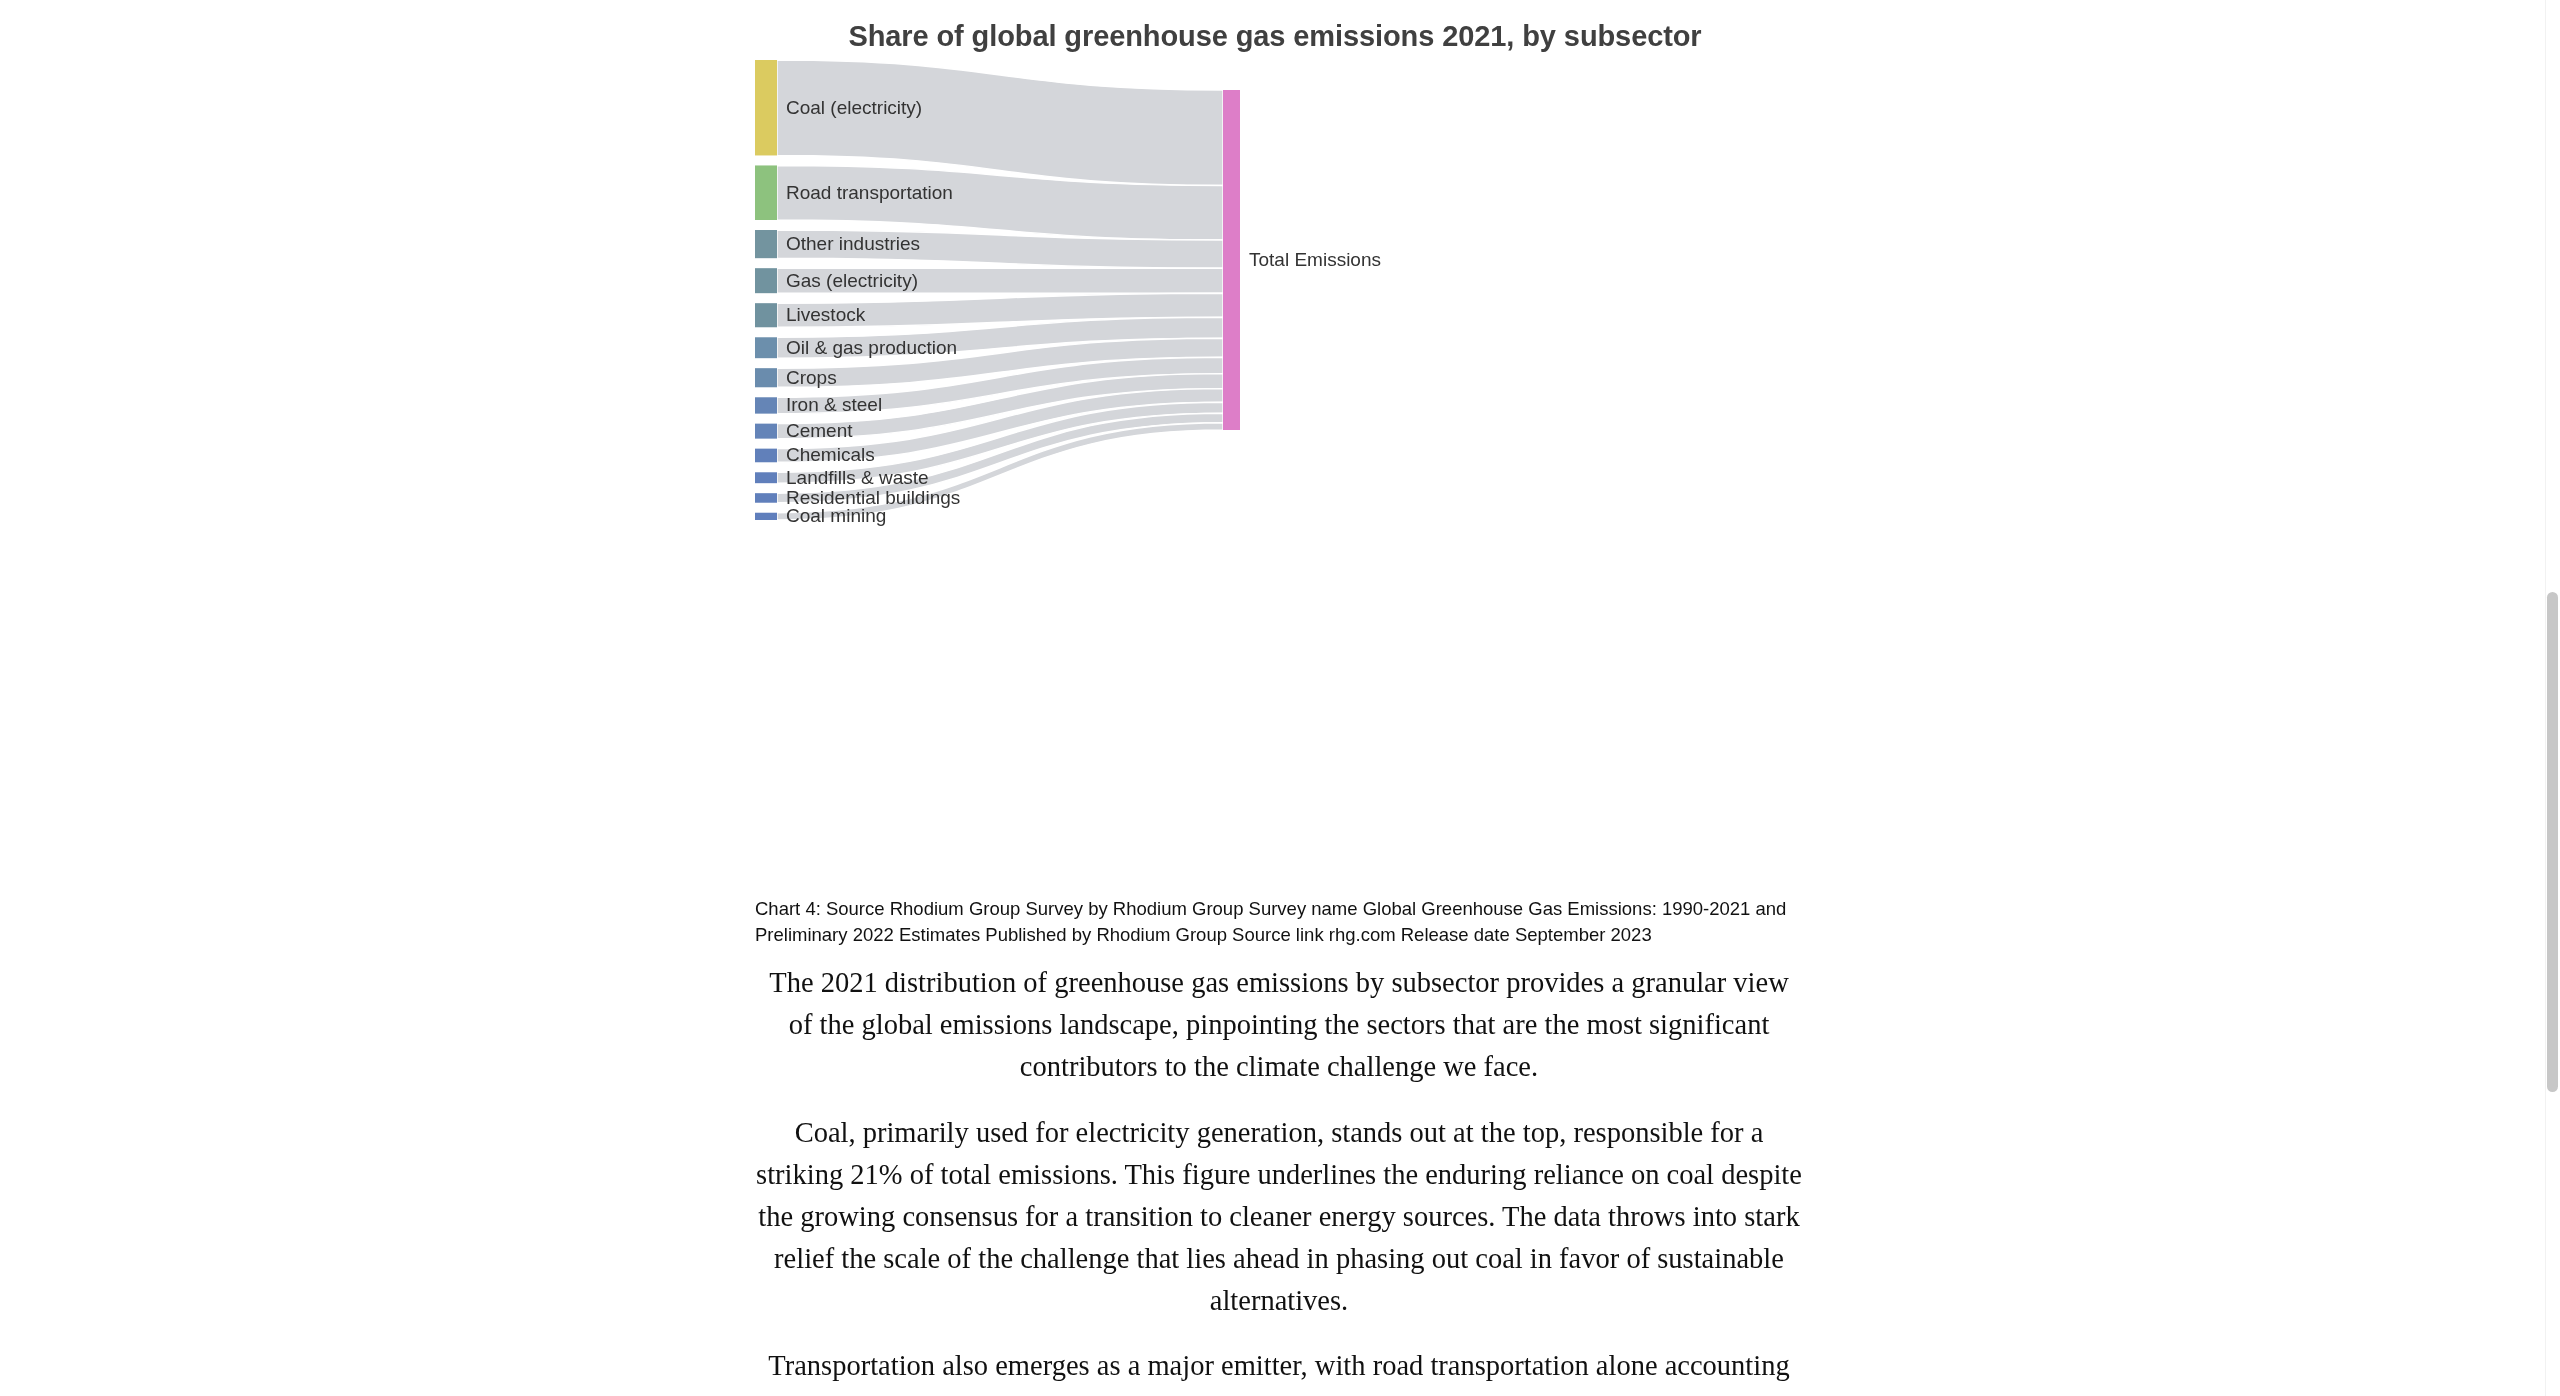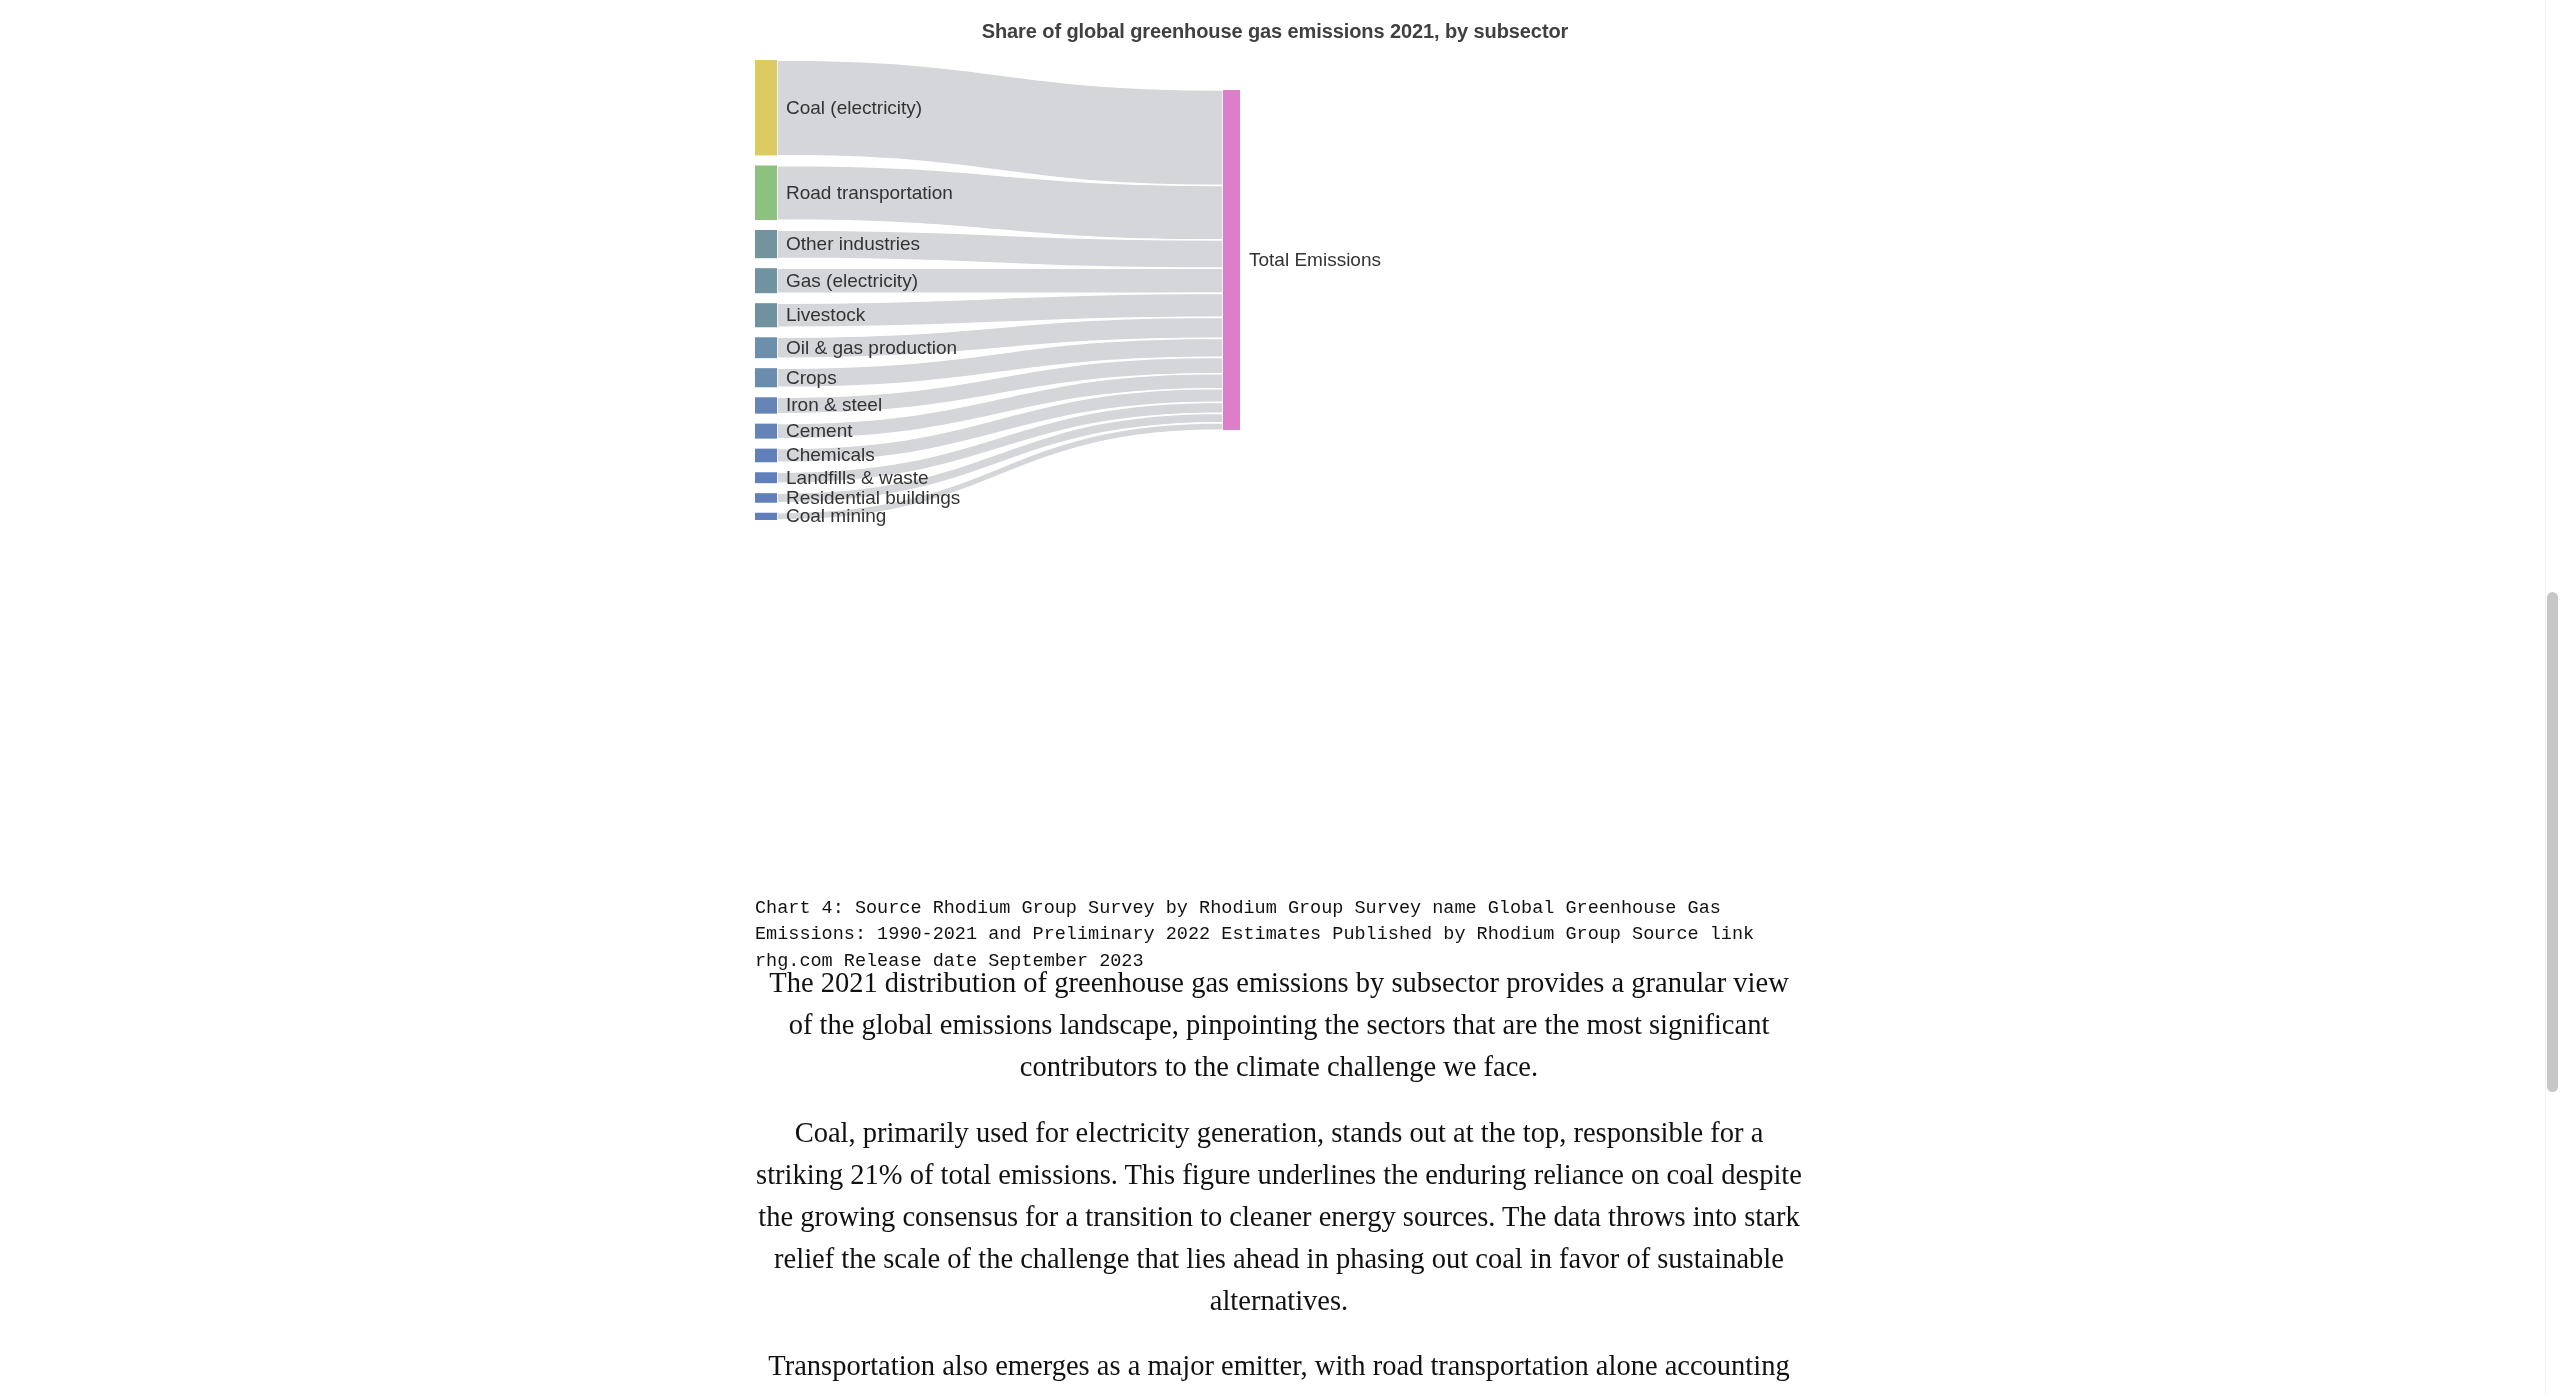--- a/index.html
+++ b/index.html
@@ -32,21 +32,21 @@
     width: 1040px;
     height: 880px;
   }
   #chart-title {
     position: absolute;
     left: 0; top: 20px;
     width: 1040px;
     text-align: center;
     font-family: "Liberation Sans", "DejaVu Sans", sans-serif;
     font-weight: bold;
-    font-size: 20px;
+    font-size: 29px;
     color: #404040;
     letter-spacing: -0.1px;
   }
   #sankey-svg {
     position: absolute;
     left: 0; top: 52px;
     width: 1040px;
     height: 810px;
     display: block;
   }
@@ -55,21 +55,21 @@
     font-size: 19px;
     fill: #333333;
   }
 
   
   #chart-caption {
     position: absolute;
     left: 755px;
     top: 896px;
     width: 1045px;
-    font-family: Liberation Mono, monospace;
+    font-family: Liberation Sans, sans-serif;
     font-size: 18.5px;
     line-height: 1.42;
     color: #111111;
     text-align: left;
   }
 
   
   #article-body {
     position: absolute;
     left: 754px;

